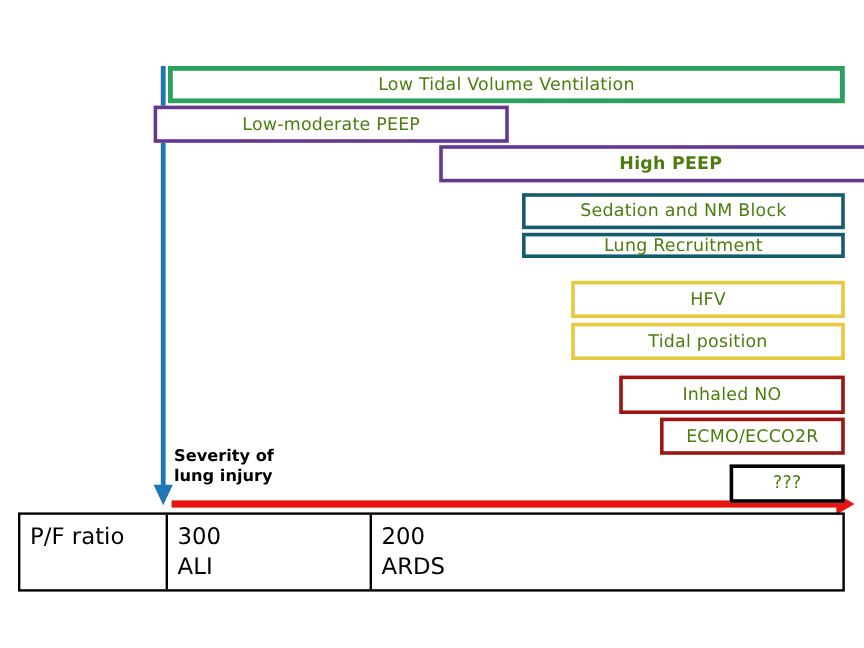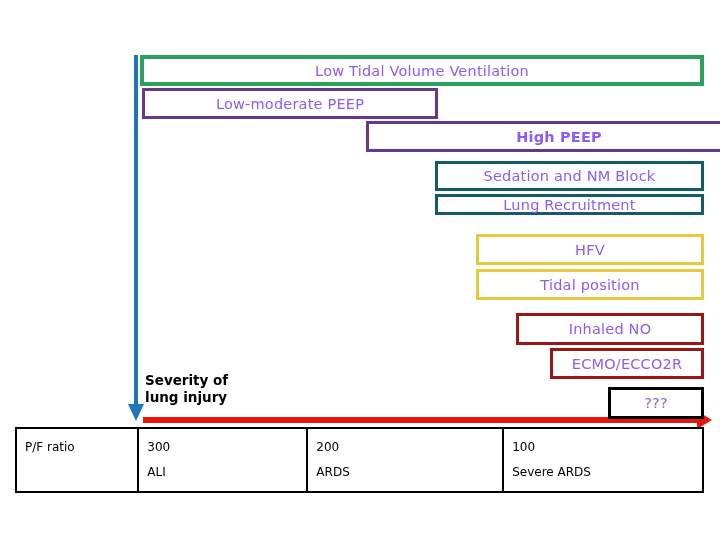--- a/index.html
+++ b/index.html
@@ -14,21 +14,21 @@
 
   
   .ibox{
     position:absolute;
     box-sizing:border-box;
     background:#ffffff;
     display:flex;
     align-items:center;
     justify-content:center;
     font-size:14.5px;
-    color:#8b5cf6;
+    color:#4d7c0f;
     letter-spacing:0.2px;
     white-space:nowrap;
   }
 
   
   .axis-label{
     position:absolute;
     font-weight:bold;
     font-size:13.5px;
     line-height:17px;
@@ -74,21 +74,21 @@
     left:15px;top:427px;
     width:689px;height:66px;
     border:2px solid #000000;
     box-sizing:border-box;
     display:flex;
   }
   .pf-cell{
     box-sizing:border-box;
     border-right:2px solid #000000;
     padding:6px 8px 0 8px;
-    font-size:12px;
+    font-size:19px;
     line-height:25px;
     color:#000000;
     white-space:pre-line;
     overflow:hidden;
   }
   .pf-cell:last-child{border-right:none;}
 </style>
 </head>
 <body>
 
@@ -99,34 +99,32 @@
 
   <div id="hArrowShaft"></div>
   <div id="hArrowHead"></div>
 
 
   <div class="axis-label" style="left:145px;top:372px;width:110px;">Severity of
 lung injury</div>
 
   <div id="boxes">
       <div class="ibox" style="left: 140px; top: 55px; width: 564px; height: 31px; border: 4px solid rgb(43, 160, 95);">Low Tidal Volume Ventilation</div>
-      <div class="ibox" style="left: 142px; top: 88px; width: 296px; height: 31px; border: 3px solid rgb(102, 56, 140);">Low-moderate PEEP</div>
+      <div class="ibox" style="left: 128px; top: 88px; width: 296px; height: 31px; border: 3px solid rgb(102, 56, 140);">Low-moderate PEEP</div>
       <div class="ibox" style="left: 366px; top: 121px; width: 386px; height: 31px; border: 3px solid rgb(102, 56, 140); font-weight: bold;">High PEEP</div>
       <div class="ibox" style="left: 435px; top: 161px; width: 269px; height: 30px; border: 3px solid rgb(21, 91, 110);">Sedation and NM Block</div>
       <div class="ibox" style="left: 435px; top: 194px; width: 269px; height: 21px; border: 3px solid rgb(21, 91, 110);">Lung Recruitment</div>
       <div class="ibox" style="left: 476px; top: 234px; width: 228px; height: 31px; border: 3px solid rgb(232, 200, 60);">HFV</div>
       <div class="ibox" style="left: 476px; top: 269px; width: 228px; height: 31px; border: 3px solid rgb(232, 200, 60);">Tidal position</div>
       <div class="ibox" style="left: 516px; top: 313px; width: 188px; height: 32px; border: 3px solid rgb(156, 22, 22);">Inhaled NO</div>
       <div class="ibox" style="left: 550px; top: 348px; width: 154px; height: 31px; border: 3px solid rgb(156, 22, 22);">ECMO/ECCO2R</div>
       <div class="ibox" style="left: 608px; top: 387px; width: 96px; height: 32px; border: 3px solid rgb(0, 0, 0);">???</div>
     </div>
 
   <div id="pf-table">
       <div class="pf-cell" style="width: 123px;">P/F ratio</div>
       <div class="pf-cell" style="width: 170px;">300
 ALI</div>
-      <div class="pf-cell" style="width: 197px;">200
+      <div class="pf-cell" style="width: 197px; border-radius: 19px;">200
 ARDS</div>
-      <div class="pf-cell" style="width: 199px;">100
-Severe ARDS</div>
     </div>
 
 </div>
 
 </body></html>

